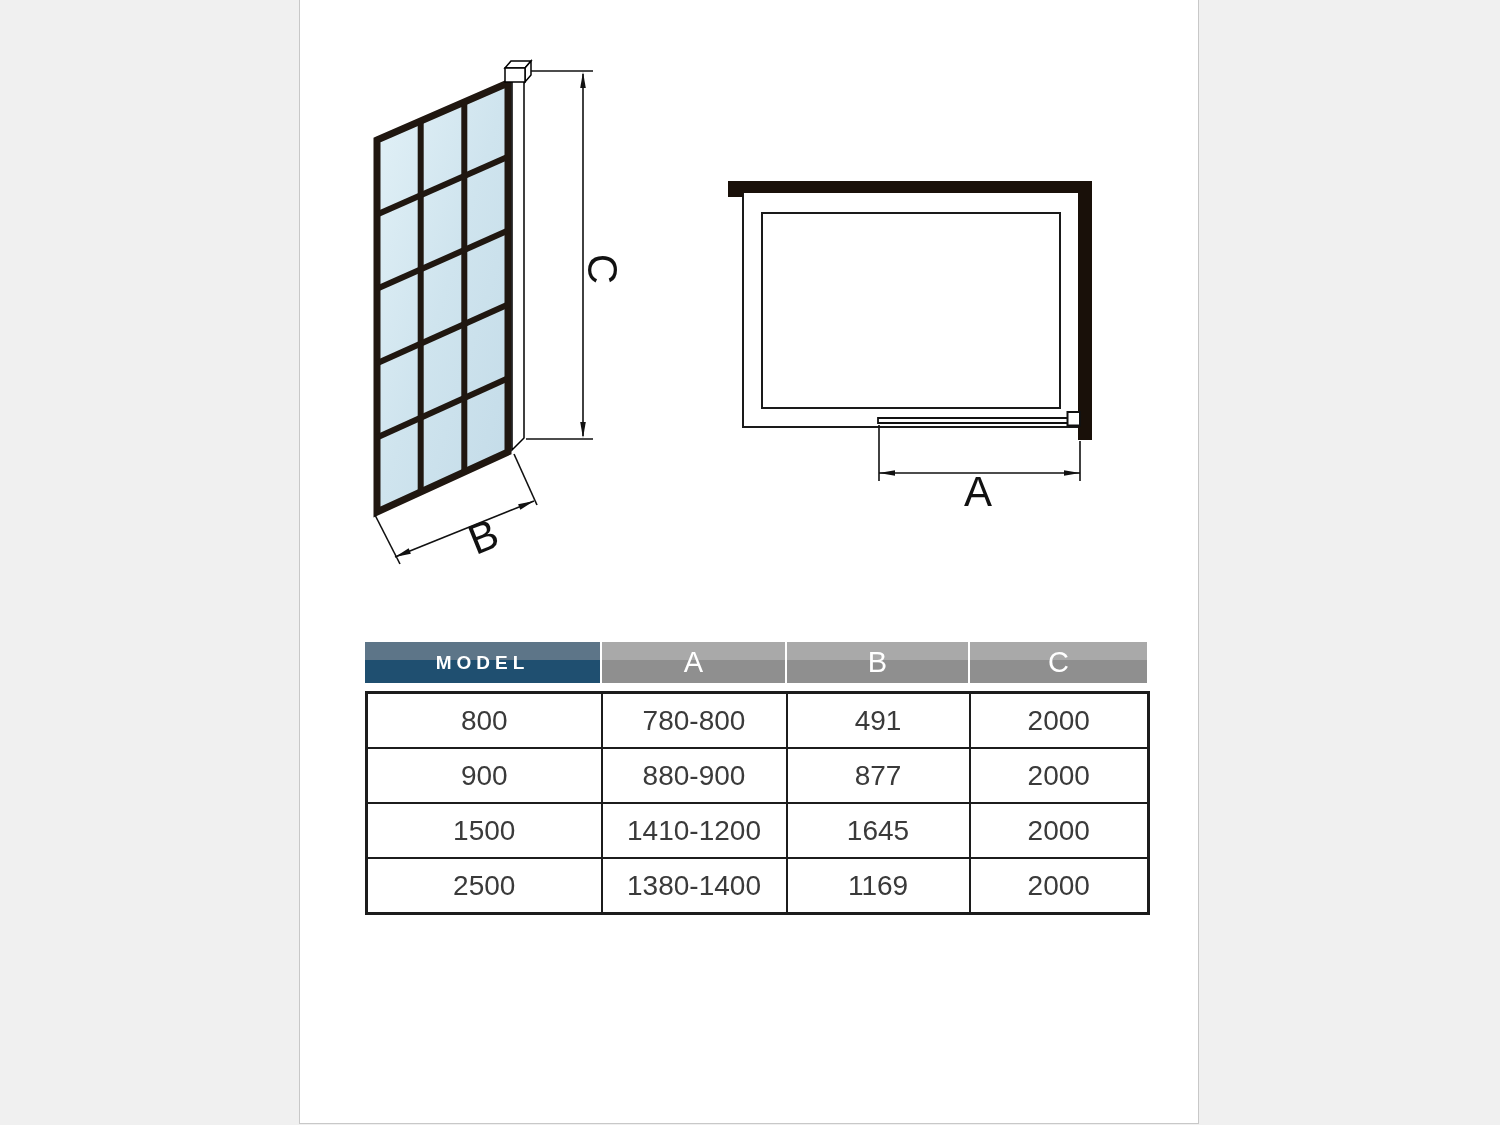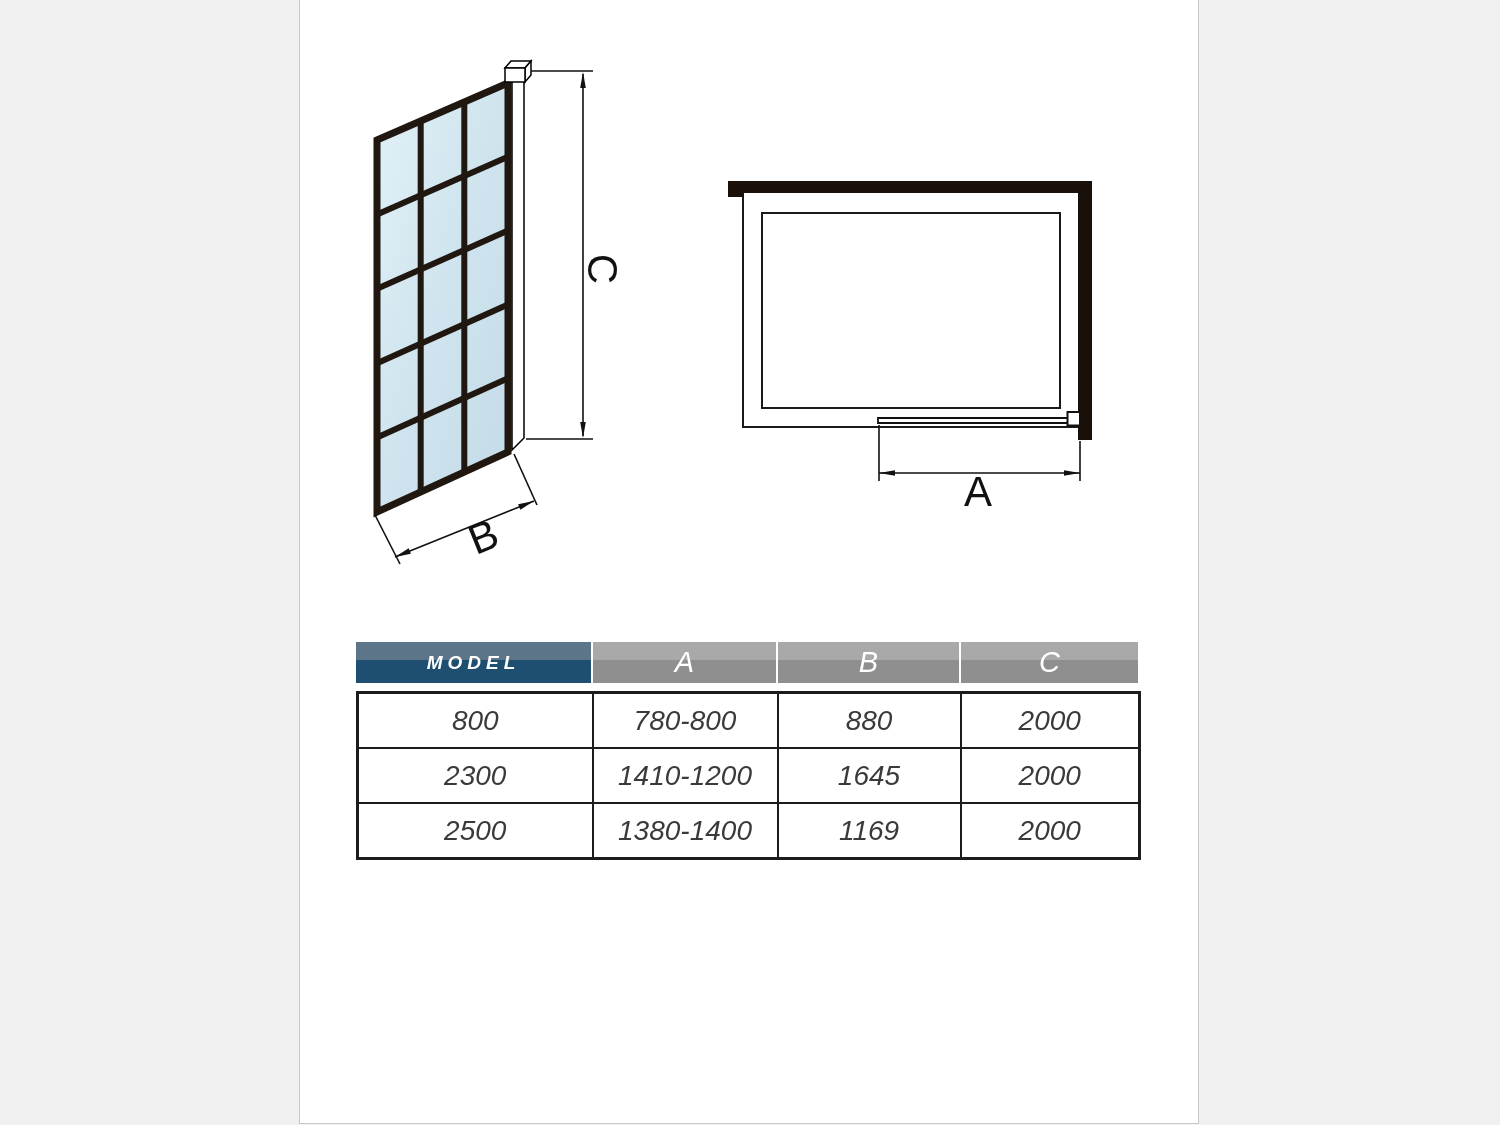--- a/index.html
+++ b/index.html
@@ -9,21 +9,21 @@
   }
   .paper{
     position:absolute;left:299px;top:0;width:900px;height:1124px;
     box-sizing:border-box;background:#ffffff;
     border-left:1px solid #c8c8c8;border-right:1px solid #c8c8c8;border-bottom:1px solid #c8c8c8;
   }
   .front-view{position:absolute;left:55px;top:55px;}
   .top-view{position:absolute;left:400px;top:150px;}
   svg text{font-family:"Liberation Sans",sans-serif;fill:#111;}
 
-  .spec-table{position:absolute;left:56px;top:642px;width:892px;font-style:italic;}
+  .spec-table{position:absolute;left:65px;top:642px;width:892px;}
   .thead{display:flex;height:41px;}
   .th{display:flex;align-items:center;justify-content:center;color:#fff;box-sizing:border-box;}
   .th-model{
     width:235px;font-weight:bold;font-size:19px;letter-spacing:5px;
     background:linear-gradient(to bottom,#5d7588 0%,#5d7588 44%,#1f4f70 44%,#1f4f70 100%);
   }
   .th-gray{
     font-size:29px;border-left:2px solid #ffffff;
     background:linear-gradient(to bottom,#a9a9a9 0%,#a9a9a9 44%,#8f8f8f 44%,#8f8f8f 100%);
   }
@@ -134,25 +134,31 @@
         <colgroup>
           <col style="width:235px">
             <col style="width:185px">
             <col style="width:183px">
             <col style="width:179px">
         </colgroup>
         <tbody>
           <tr>
             <td>800</td>
             <td>780-800</td>
-            <td>880</td>
+            <td>491</td>
             <td>2000</td>
           </tr>
           <tr>
-            <td>2300</td>
+            <td>900</td>
+            <td>880-900</td>
+            <td>877</td>
+            <td>2000</td>
+          </tr>
+          <tr>
+            <td>1500</td>
             <td>1410-1200</td>
             <td>1645</td>
             <td>2000</td>
           </tr>
           <tr>
             <td>2500</td>
             <td>1380-1400</td>
             <td>1169</td>
             <td>2000</td>
           </tr>

